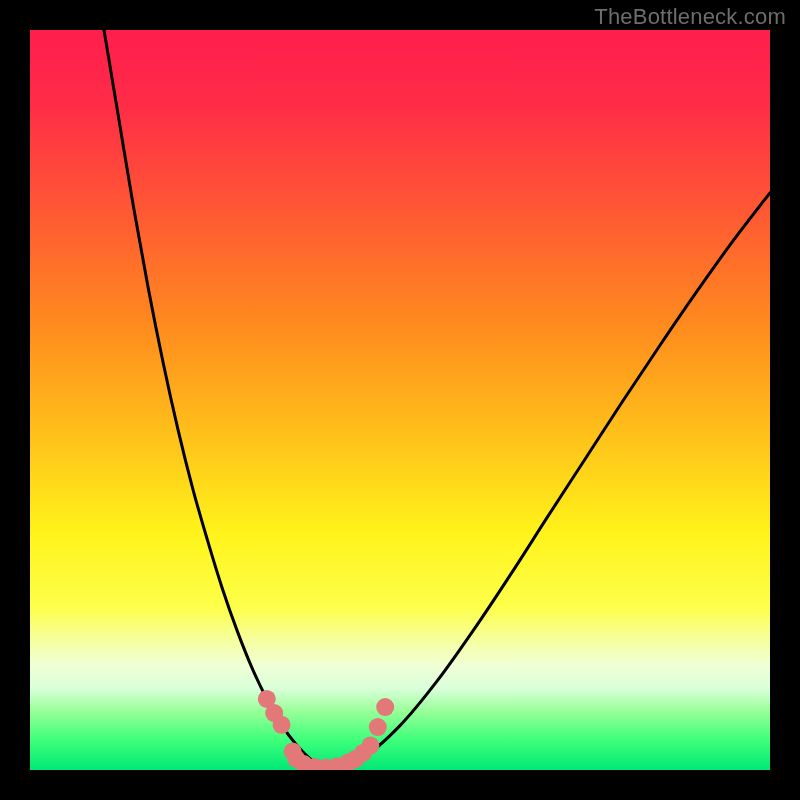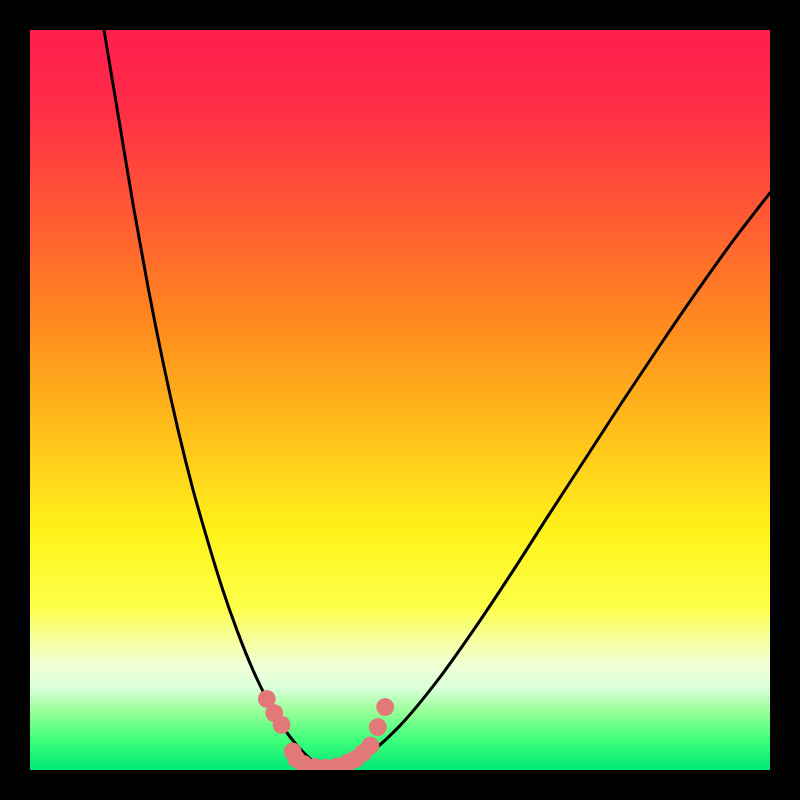--- a/index.html
+++ b/index.html
@@ -54,20 +54,21 @@
     font-size: 22px;
     font-weight: 500;
     letter-spacing: 0.2px;
     user-select: none;
   }
 </style>
 </head>
 <body>
 
 <div class="frame">
+  <div class="watermark">TheBottleneck.com</div>
   <div class="plot-area">
     <svg class="gradient-bg" viewBox="0 0 740 740" preserveAspectRatio="none">
       <defs>
         <linearGradient id="bg-grad" x1="0" y1="0" x2="0" y2="1">
             <stop offset="0%" stop-color="#ff1e4d"></stop>
             <stop offset="10%" stop-color="#ff2c47"></stop>
             <stop offset="25%" stop-color="#ff5a33"></stop>
             <stop offset="40%" stop-color="#ff8b1e"></stop>
             <stop offset="55.00000000000001%" stop-color="#ffc21a"></stop>
             <stop offset="68%" stop-color="#fff31a"></stop>

